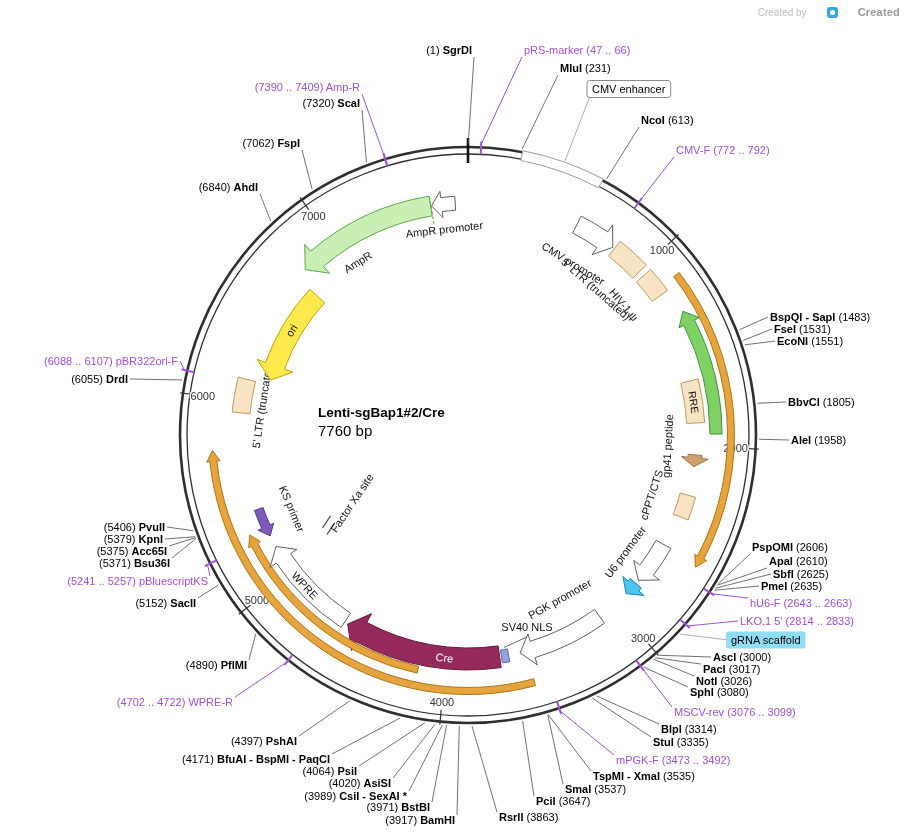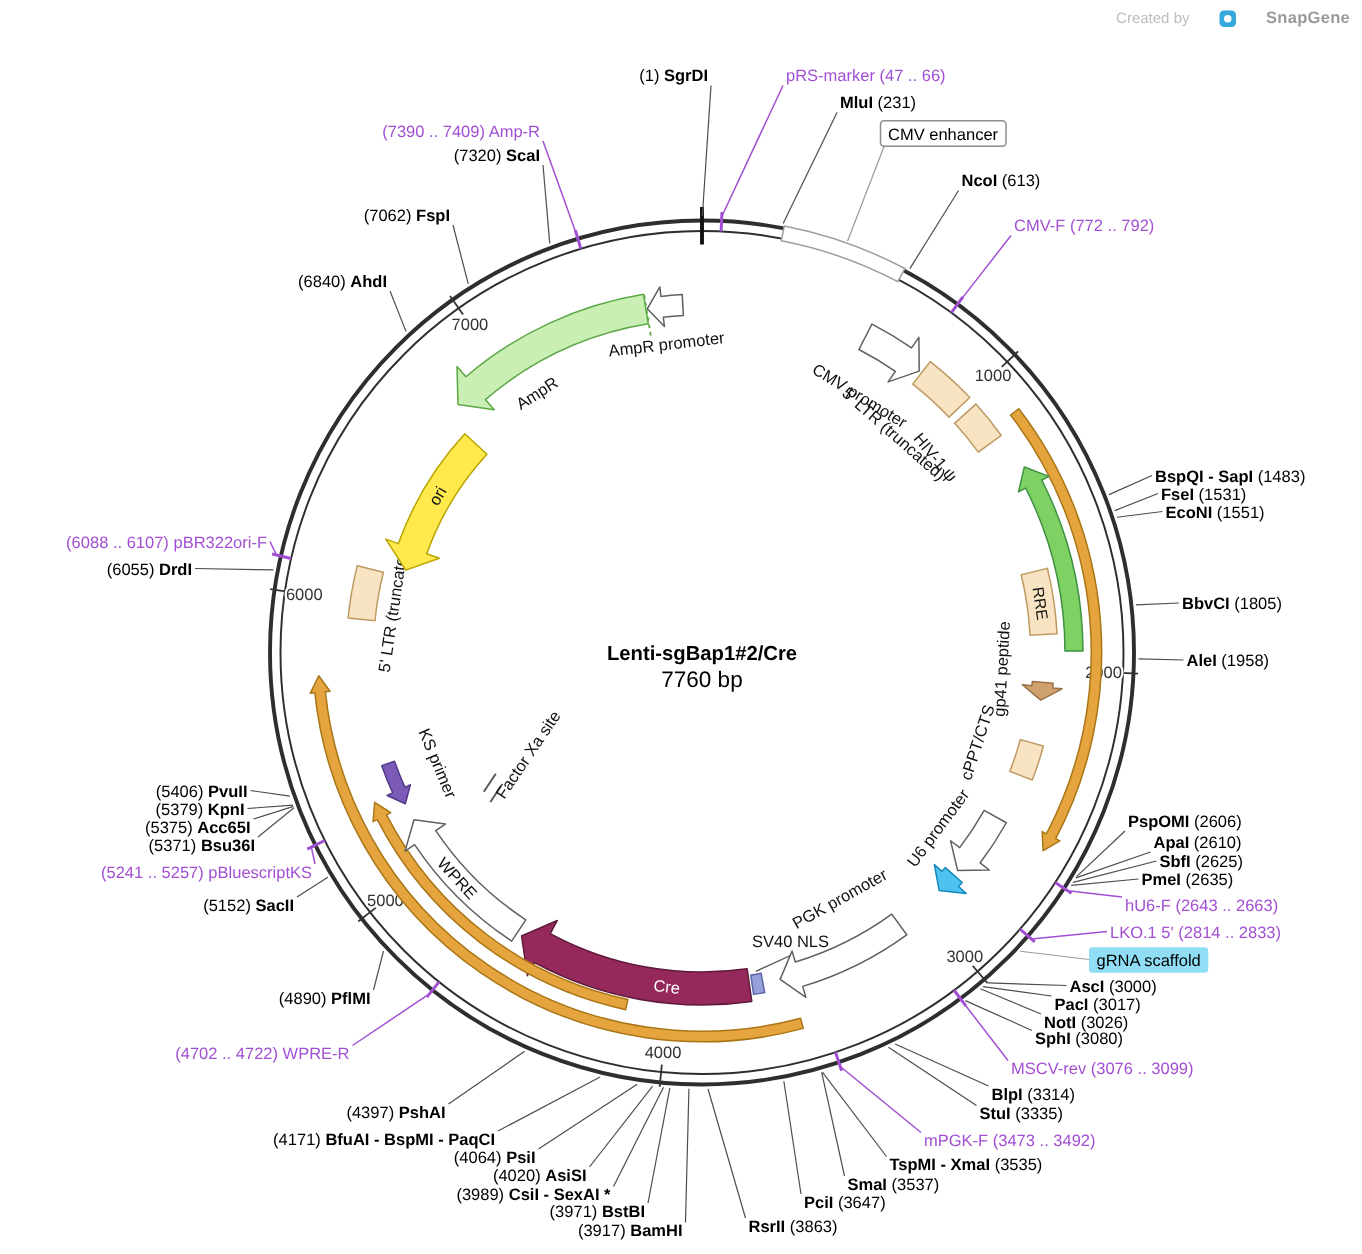--- a/index.html
+++ b/index.html
@@ -6,32 +6,32 @@
   .stage{position:relative;width:908px;height:836px;background:#fff;
          font-family:"Liberation Sans",sans-serif;overflow:hidden}
   #svg-host{position:absolute;left:0;top:0}
   .brand{position:absolute;top:6px;right:8px;display:flex;align-items:center;gap:20px;
          font-size:10px;color:#BDBDBD}
   .brand .logo{display:inline-block;width:11px;height:11px;border-radius:3px;
                background:#35A8DC;position:relative}
   .brand .logo::after{content:"";position:absolute;left:3px;top:3px;width:5px;height:5px;
                border-radius:50%;background:#fff}
   .brand .name{font-size:11px;font-weight:bold;color:#9A9A9A;letter-spacing:.2px}
-  .center-label{position:absolute;left:318px;top:428px;width:300px;text-align:center;pointer-events:none}
+  .center-label{position:absolute;left:318px;top:405px;width:300px;text-align:left;pointer-events:none}
   .center-label .title{font-size:13.5px;font-weight:bold;color:#000}
   .center-label .size{font-size:15px;color:#000;margin-top:2px}
 </style>
 </head>
 <body>
 
 <div class="stage">
   <div class="brand">
     <span>Created by</span>
     <span class="logo"></span>
-    <span class="name">SnapGene</span>
+    <span class="name">Created</span>
   </div>
   <div id="svg-host"><svg width="908" height="836" viewBox="0 0 908 836">
         <g>
           <circle cx="468" cy="435" r="288" fill="none" stroke="#2E2E2E" stroke-width="2.6"></circle>
           <circle cx="468" cy="435" r="281" fill="none" stroke="#2E2E2E" stroke-width="1.3"></circle>
         </g>
         <g>
           <line x1="667.8440339762363" y1="244.63623747124322" x2="678.7051227792927" y2="234.29038081207165" stroke="#333" stroke-width="1.2"></line>
           <text x="662.0514532812729" y="250.15402768946805" dy="0.35em" text-anchor="middle" font-size="11" fill="#333333" stroke="#FFFFFF" stroke-width="3" paint-order="stroke">1000</text>
           <line x1="743.674363961167" y1="448.40317330358766" x2="758.6566663503609" y2="449.13160663530437" stroke="#333" stroke-width="1.2"></line>

